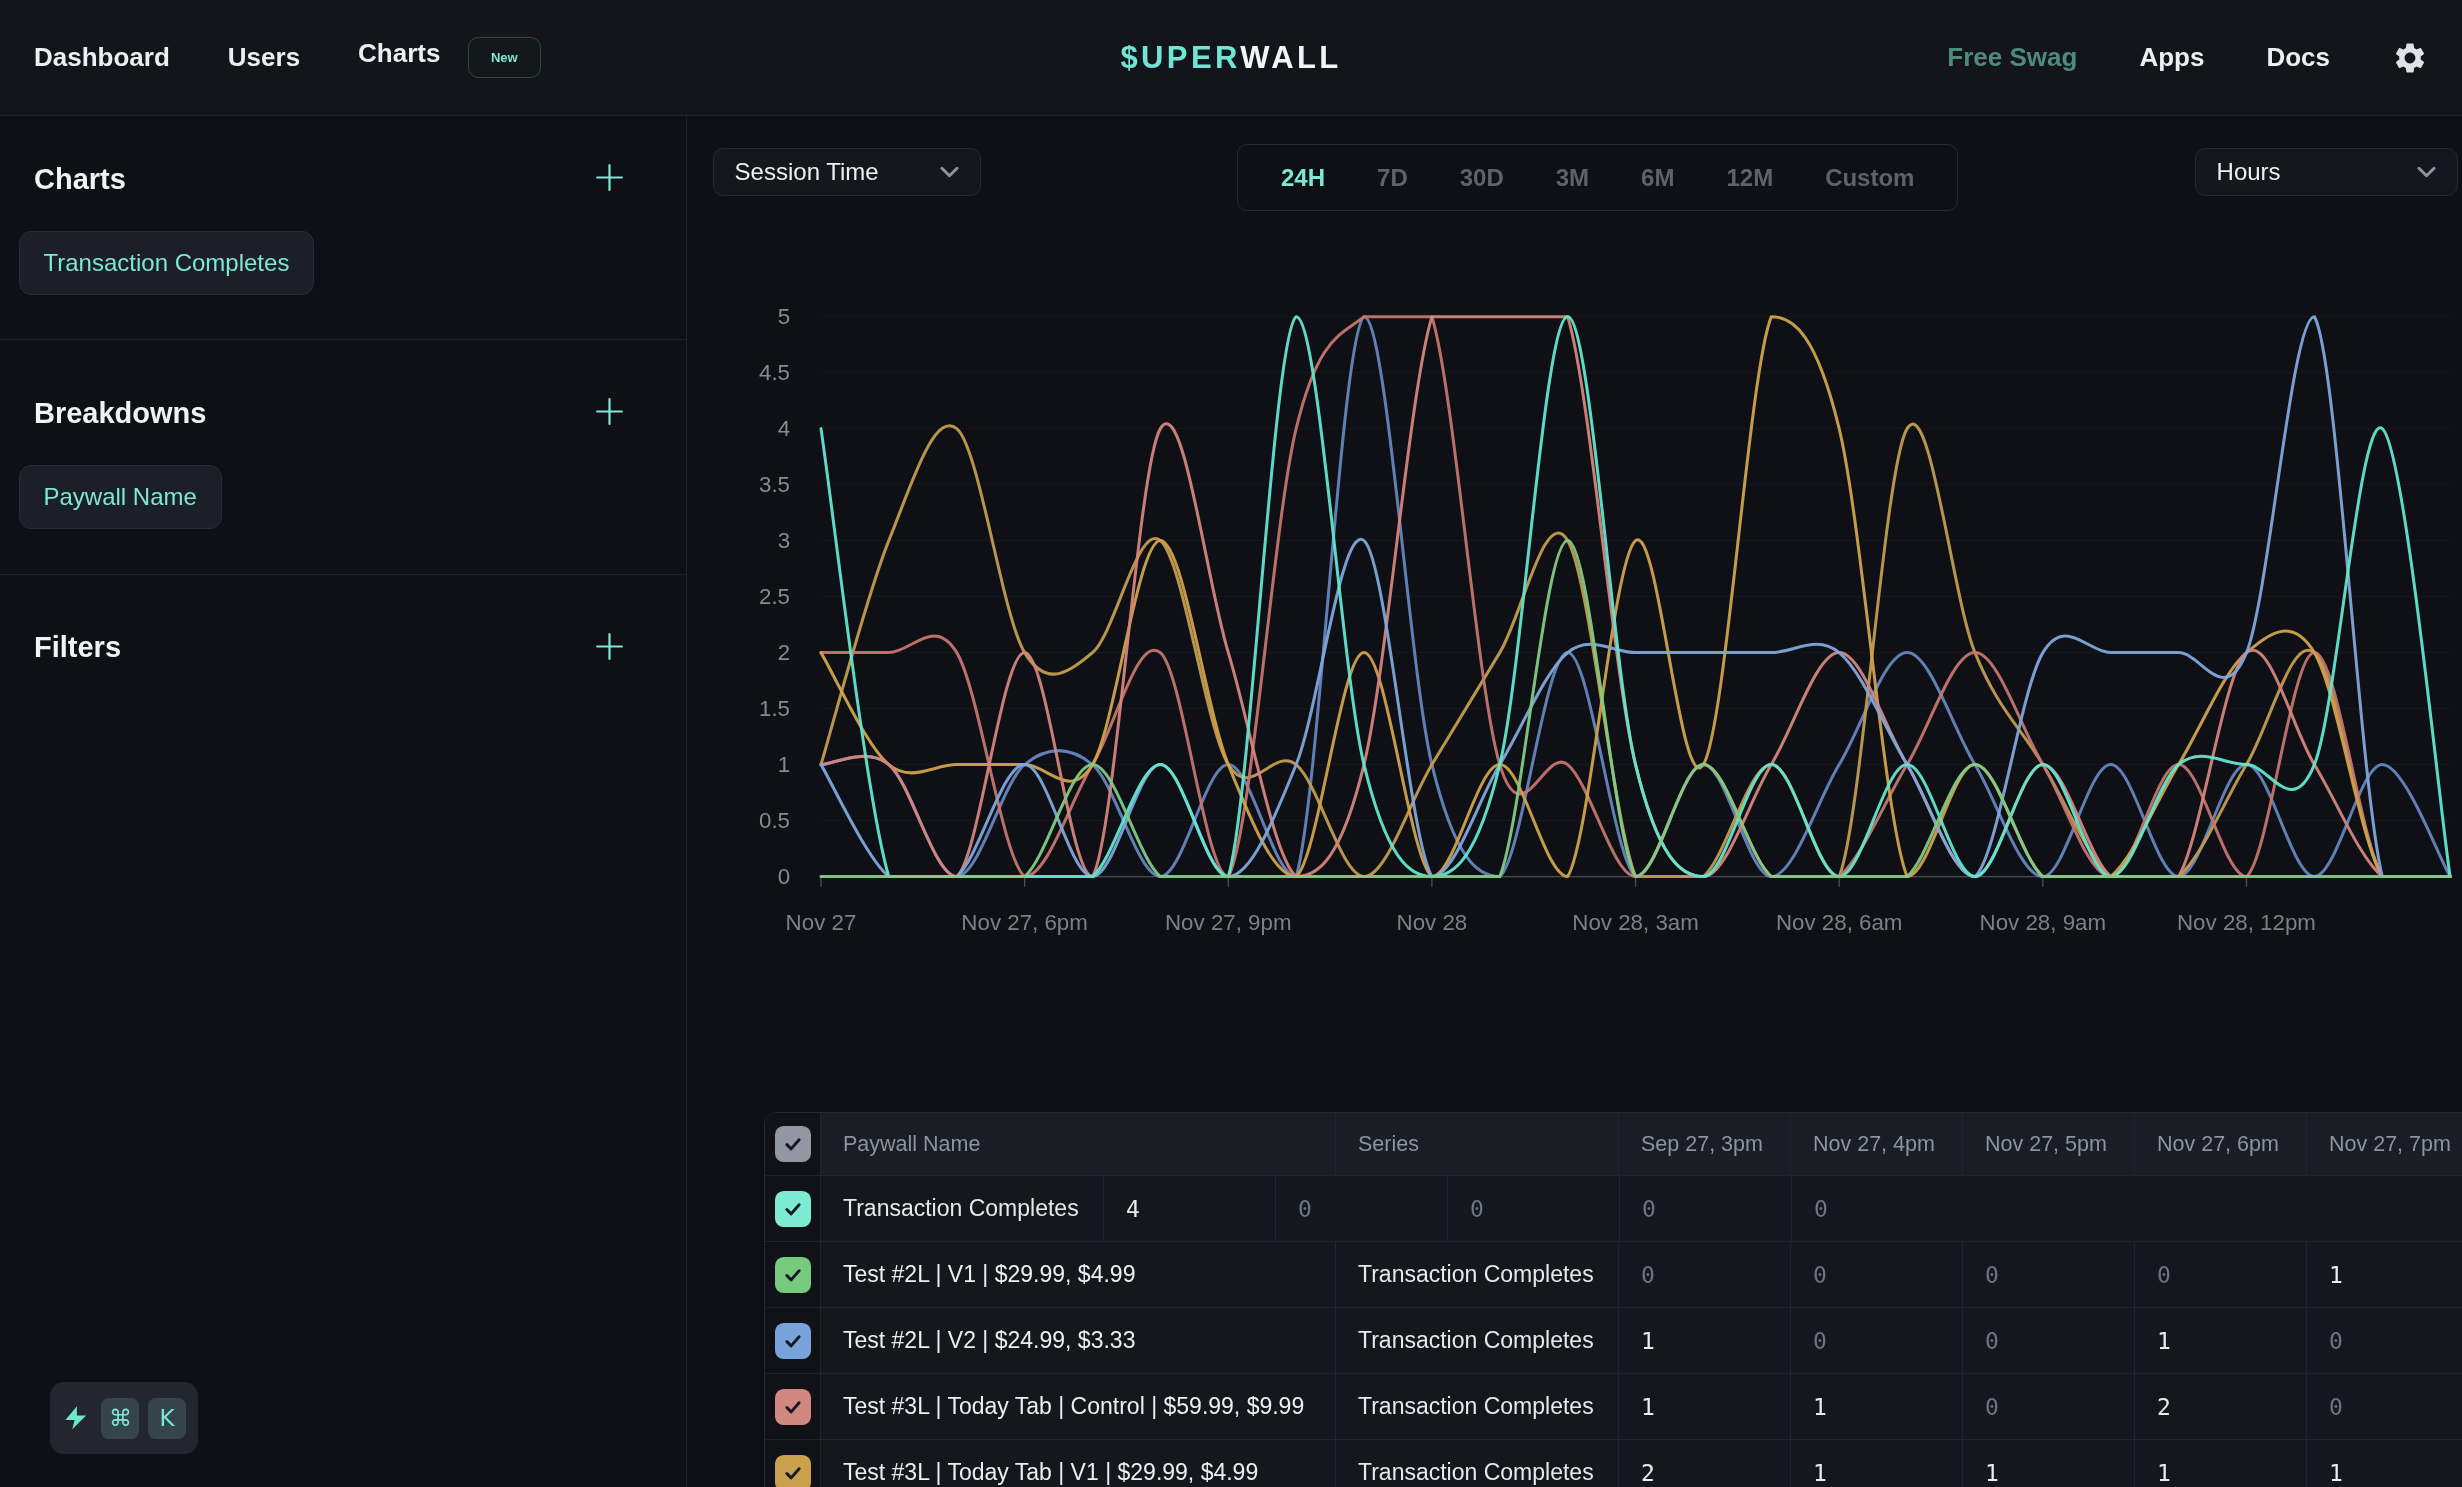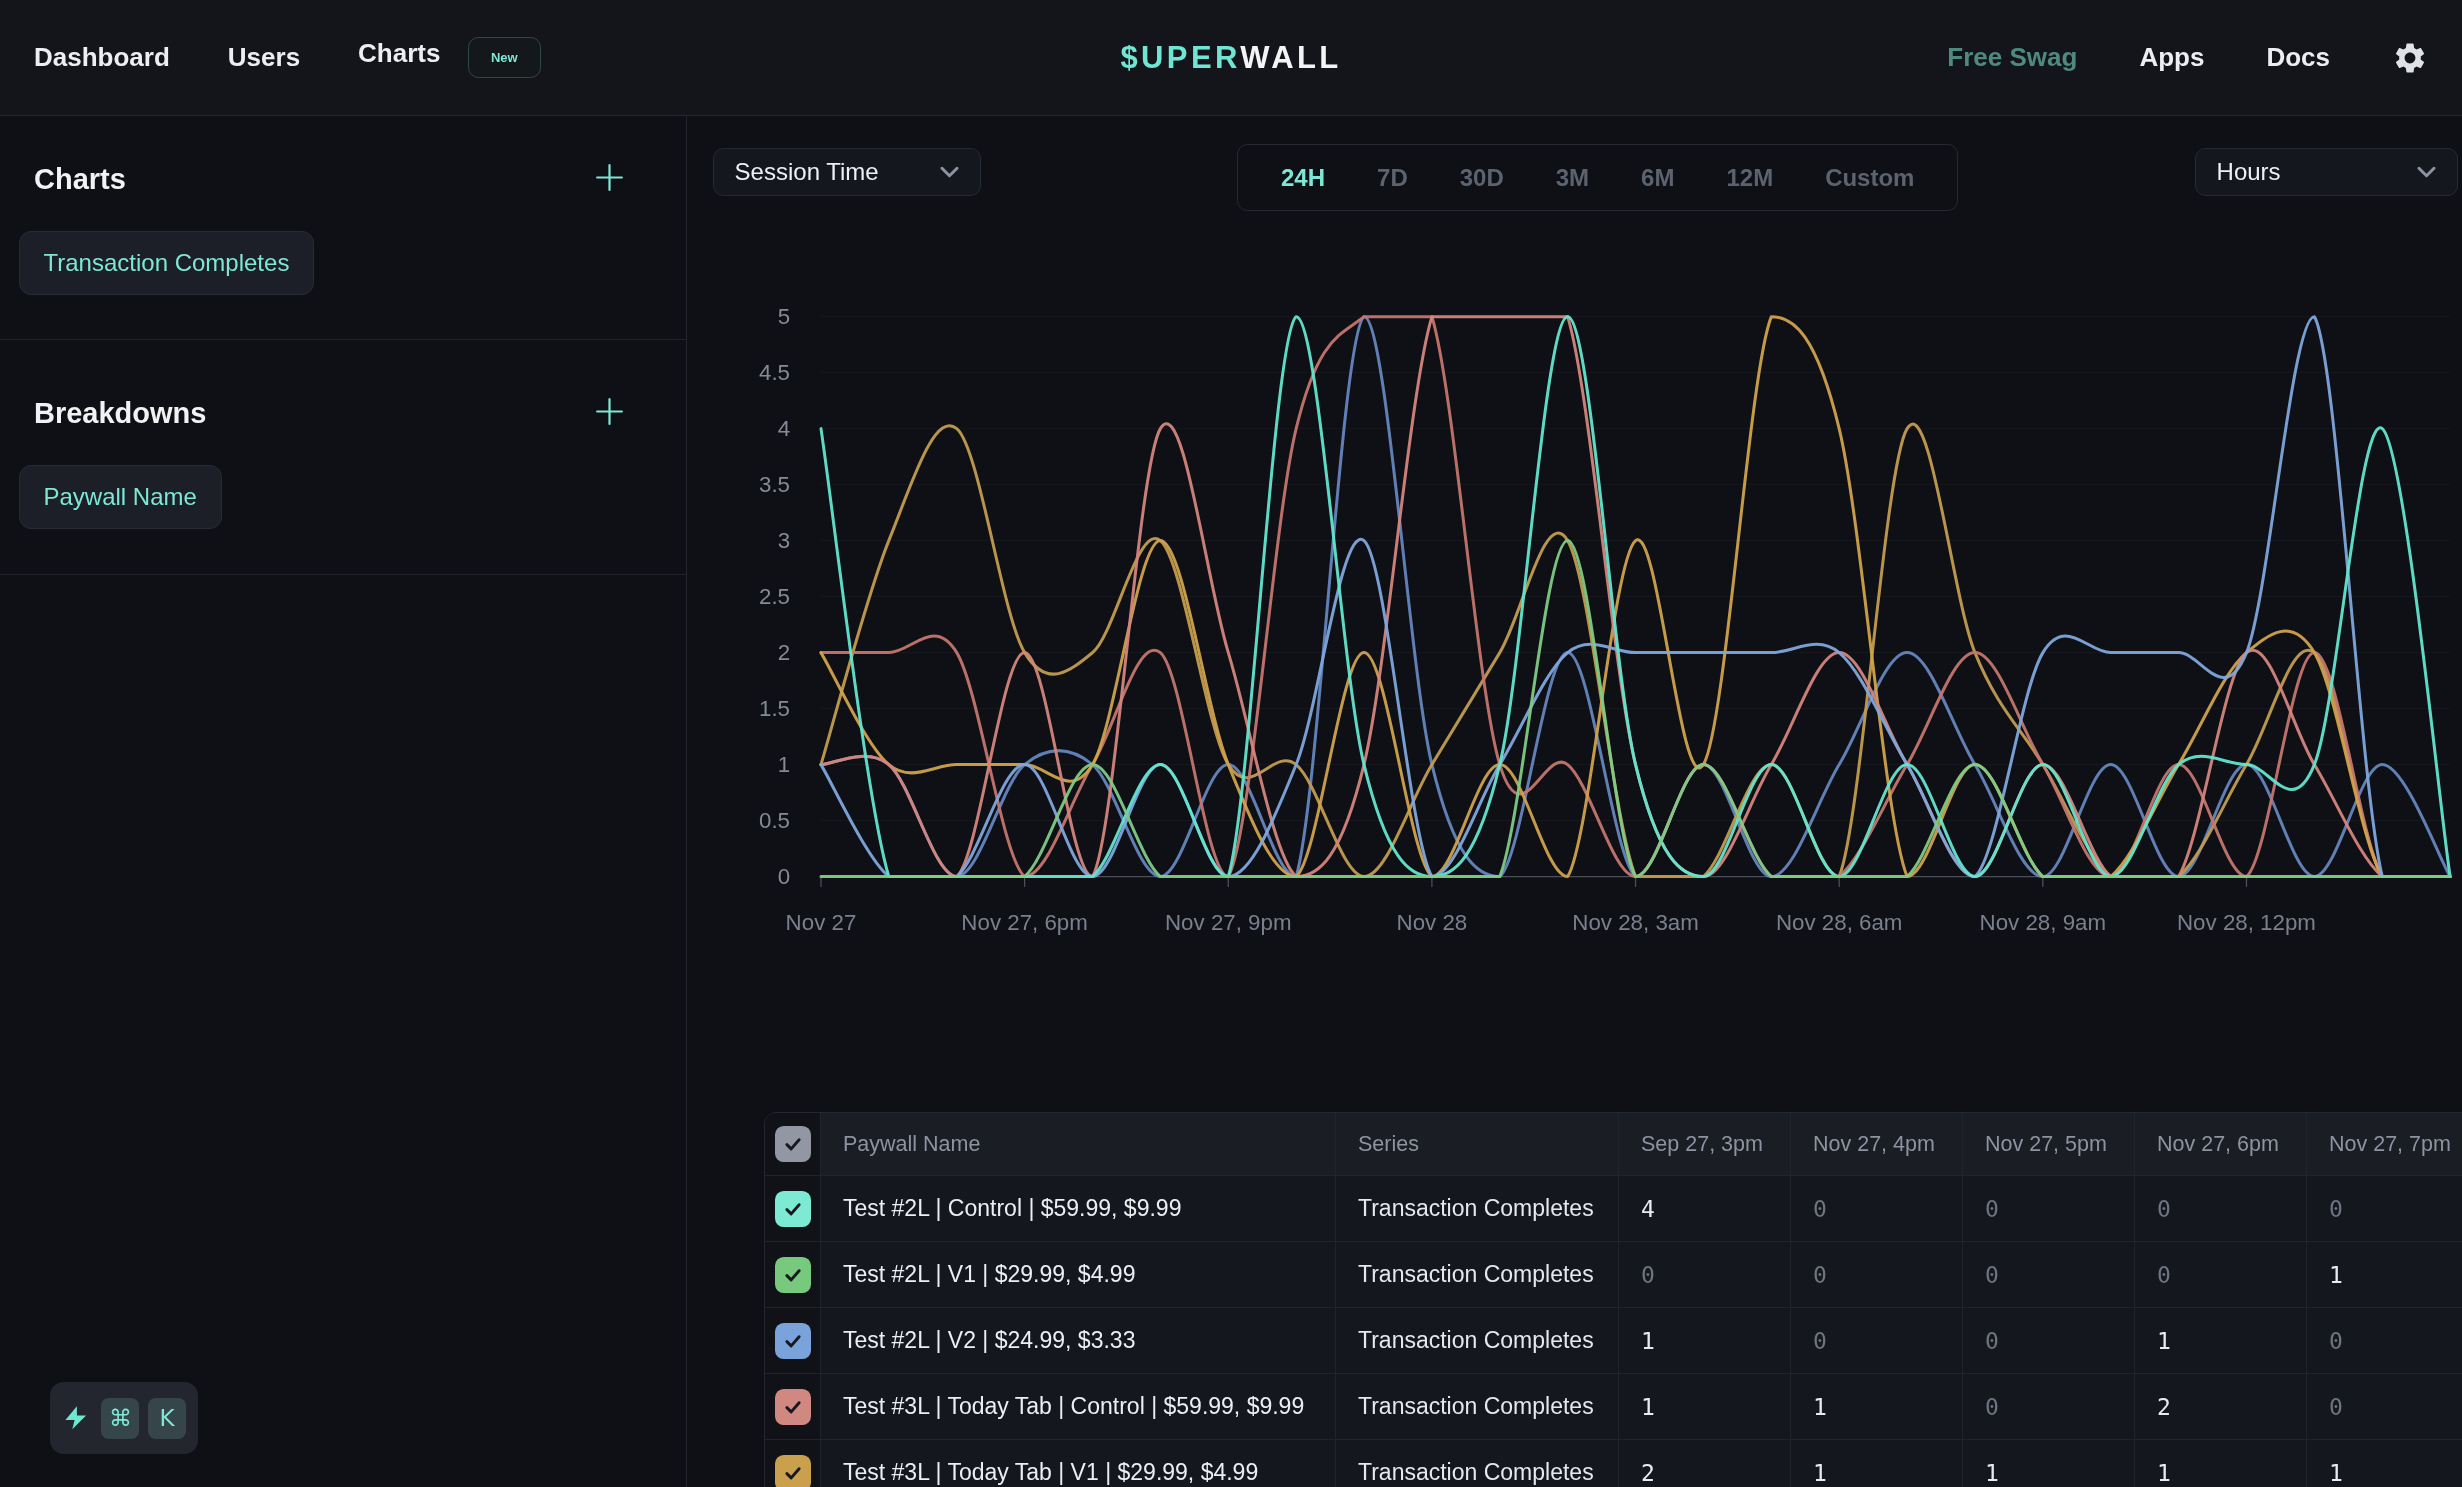--- a/index.html
+++ b/index.html
@@ -115,20 +115,28 @@
       <div class="sb-section">
         <div class="sb-head">
           <div class="sb-title">Breakdowns</div>
           <span><svg class="sb-plus" viewBox="0 0 24 24" fill="none">
               <path d="M12 3v18M3 12h18" stroke="#7de8d5" stroke-width="1.6" stroke-linecap="round"></path>
             </svg></span>
         </div>
         <div class="sb-chips"><span class="chip">Paywall Name</span></div>
       </div>
       <div class="sb-divider"></div>
+      <div class="sb-section">
+        <div class="sb-head">
+          <div class="sb-title">Filters</div>
+          <span><svg class="sb-plus" viewBox="0 0 24 24" fill="none">
+              <path d="M12 3v18M3 12h18" stroke="#7de8d5" stroke-width="1.6" stroke-linecap="round"></path>
+            </svg></span>
+        </div>
+      </div>
     </aside>
 
   <section class="main">
     <div class="select metric-select">
       <span>Session Time</span>
       <svg class="chev" viewBox="0 0 12 8" fill="none">
         <polyline points="1,1.5 6,6.5 11,1.5" stroke="#8d93a0" stroke-width="2" stroke-linecap="round" stroke-linejoin="round"></polyline>
       </svg>
     </div>
 
@@ -218,21 +226,20 @@
             <div class="tcell c-val" style="font-family: &quot;Liberation Sans&quot;, sans-serif;">Nov 27, 7pm</div>
           </div>
           <div class="trow">
             <div class="tcell c-check">
               <span class="cbox" style="background: rgb(125, 235, 211);">
                 <svg viewBox="0 0 18 18" fill="none">
                   <polyline points="4,9.5 7.5,13 14,5.5" stroke="#171921" stroke-width="2.4" stroke-linecap="round" stroke-linejoin="round"></polyline>
                 </svg>
               </span>
             </div>
-            <div class="tcell c-name">Test #2L | Control | $59.99, $9.99</div>
             <div class="tcell c-series">Transaction Completes</div>
             <div class="tcell c-val">4</div>
             <div class="tcell c-val zero">0</div>
             <div class="tcell c-val zero">0</div>
             <div class="tcell c-val zero">0</div>
             <div class="tcell c-val zero">0</div>
           </div>
           <div class="trow">
             <div class="tcell c-check">
               <span class="cbox" style="background: rgb(119, 201, 125);">

